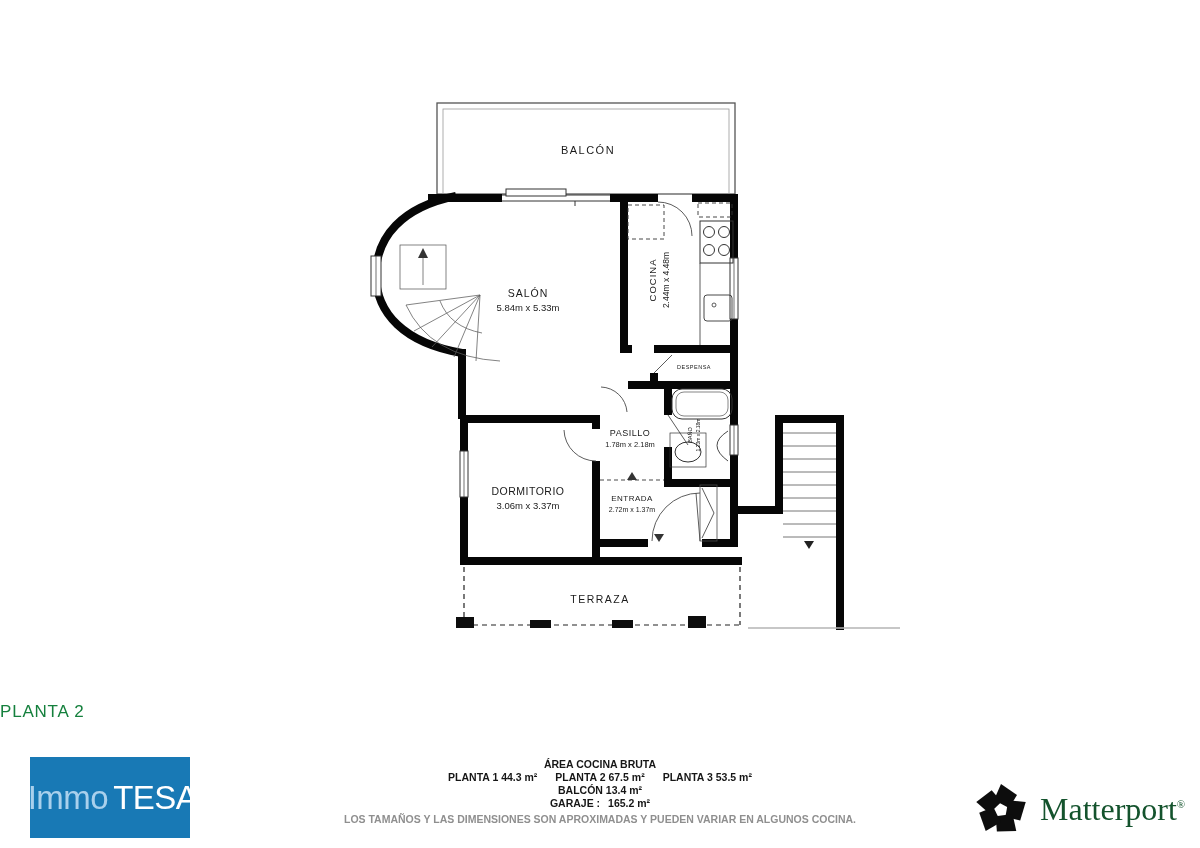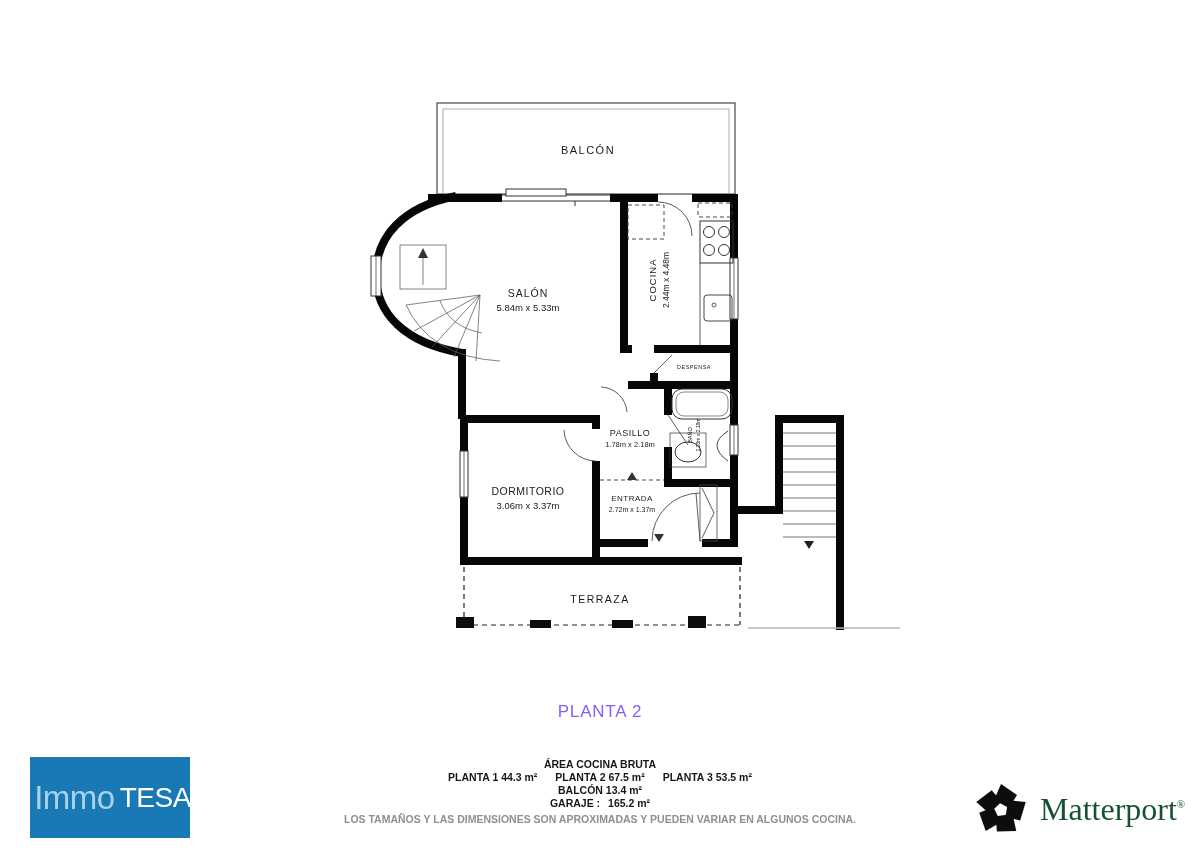--- a/index.html
+++ b/index.html
@@ -1,30 +1,30 @@
 <!DOCTYPE html>
 <html><head>
 <meta charset="utf-8">
 <style>
   html,body{margin:0;padding:0;background:#fff;}
   .page{position:relative;width:1200px;height:848px;background:#ffffff;overflow:hidden;
         font-family:"Liberation Sans",sans-serif;color:#111;}
   .plan-svg{position:absolute;left:370px;top:95px;width:540px;height:545px;}
   .plan-svg text{font-family:"Liberation Sans",sans-serif;fill:#1a1a1a;}
-  .floor-title{position:absolute;top:702px;left:0;width:100%;text-align:center;
-               font-size:17px;letter-spacing:.8px;color:#8b5cf6;}
+  .floor-title{position:absolute;top:702px;left:0;width:100%;text-align:left;
+               font-size:17px;letter-spacing:.8px;color:#15803d;}
   .summary{position:absolute;top:758px;left:0;width:100%;display:flex;flex-direction:column;
            align-items:center;gap:1px;font-size:10.5px;font-weight:700;color:#161616;}
   .summary .row{display:flex;gap:18px;white-space:nowrap;}
   .summary .row.tight{gap:8px;}
   .disclaimer{margin-top:3px;color:#8f8f8f;font-weight:600;}
   .immotesa{position:absolute;left:30px;top:757px;width:160px;height:81px;
             display:flex;align-items:center;justify-content:center;gap:5px;}
   .immotesa .immo{font-size:33px;letter-spacing:-.5px;}
-  .immotesa .tesa{font-size:28px;letter-spacing:-.5px;}
+  .immotesa .tesa{font-size:33px;letter-spacing:-.5px;}
   .matterport{position:absolute;left:972px;top:780px;display:flex;align-items:center;gap:10px;}
   .matterport .mp-text{font-family:"Liberation Serif",serif;font-size:32px;color:#0b0b0b;}
   .matterport sup{font-size:11px;}
 </style>
 </head>
 <body>
 
 <div class="page">
 
   <svg class="plan-svg" viewBox="0 0 540 545">

